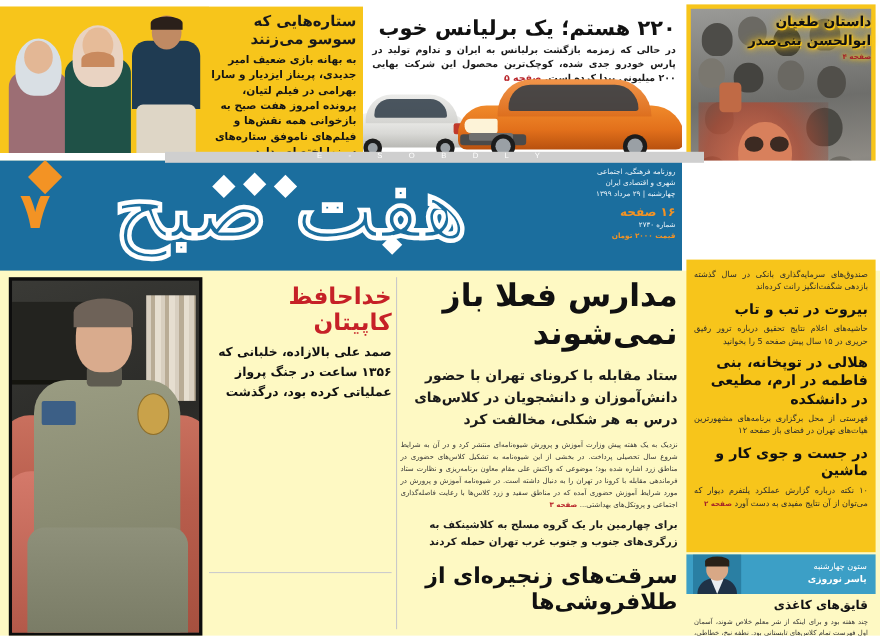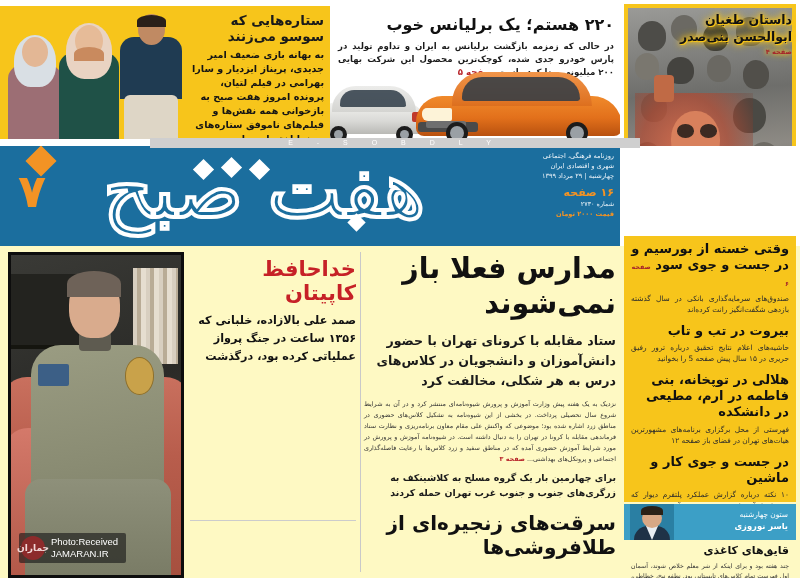--- a/index.html
+++ b/index.html
@@ -25,21 +25,21 @@
   .p-head{position:absolute;border-radius:50%;}
   .p-body{position:absolute;border-radius:14px 14px 0 0;}
   .p-scarf{position:absolute;border-radius:50% 50% 40% 40%;}
 
   #celeb-text{position:absolute;right:6px;top:6px;width:136px;height:124px;}
   #celeb-title{font-size:13.5px;font-weight:bold;color:#1a1a1a;line-height:1.2;letter-spacing:-.2px;}
   #celeb-lead{font-size:9.6px;font-weight:bold;color:#141414;line-height:1.45;margin-top:4px;}
 
   
   #teaser-car{left:330px;top:0;width:290px;height:146px;background:#ffffff;overflow:hidden;}
-  #car-title{position:absolute;right:6px;top:16px;width:276px;font-size:16px;font-weight:bold;color:#111;line-height:1.15;text-align:right;}
+  #car-title{position:absolute;right:6px;top:16px;width:276px;font-size:19px;font-weight:bold;color:#111;line-height:1.15;text-align:right;}
   #car-lead{position:absolute;right:6px;top:40px;width:276px;font-size:8.6px;font-weight:bold;color:#1b1b1b;line-height:1.5;text-align:justify;}
   #car-ref{color:#b8252b;}
   .car{position:absolute;}
   .car-body{position:absolute;border-radius:26px 30px 8px 8px;}
   .car-roof{position:absolute;border-radius:40px 44px 0 0;}
   .car-glass{position:absolute;border-radius:24px 26px 3px 3px;background:#2e3b47;opacity:.85;}
   .wheel{position:absolute;border-radius:50%;background:#1c1c1c;}
   .wheel::after{content:"";position:absolute;inset:4px;border-radius:50%;background:#9aa0a5;}
 
   
@@ -281,27 +281,20 @@
       <div id="ph-books"></div>
       <div id="ph-chair"></div>
       <div id="ph-chair-arm"></div>
       <div id="ph-suit"></div>
       <div id="ph-legs"></div>
       <div id="ph-collar"></div>
       <div id="ph-head"></div>
       <div id="ph-hair"></div>
       <div id="ph-badge"></div>
       <div id="ph-patch"></div>
-      <div id="photo-credit">
-        <div id="credit-logo">جماران</div>
-        <div id="credit-lines">
-          <div class="credit-line">Photo:Received</div>
-          <div class="credit-line">JAMARAN.IR</div>
-        </div>
-      </div>
     </div>
   </div>
 
   <div class="blk rtl" id="captain-block">
     <div id="captain-title">خداحافظ کاپیتان</div>
     <div id="captain-body">صمد علی بالازاده، خلبانی که ۱۳۵۶ ساعت در جنگ پرواز عملیاتی کرده بود، درگذشت</div>
   </div>
   <div id="hr-bottom"></div>
   <div class="vrule" style="left:360px;top:252px;height:320px;"></div>
 
@@ -312,24 +305,20 @@
       <span>نزدیک به یک هفته پیش وزارت آموزش و پرورش شیوه‌نامه‌ای منتشر کرد و در آن به شرایط شروع سال تحصیلی پرداخت. در بخشی از این شیوه‌نامه به تشکیل کلاس‌های حضوری در مناطق زرد اشاره شده بود؛ موضوعی که واکنش علی مقام معاون برنامه‌ریزی و نظارت ستاد فرماندهی مقابله با کرونا در تهران را به دنبال داشته است. در شیوه‌نامه آموزش و پرورش در مورد شرایط آموزش حضوری آمده که در مناطق سفید و زرد کلاس‌ها با رعایت فاصله‌گذاری اجتماعی و پروتکل‌های بهداشتی...</span>
       <span id="main-body-ref">صفحه ۳</span>
     </div>
     <div id="second-deck">برای چهارمین بار یک گروه مسلح به کلاشینکف به زرگری‌های جنوب و جنوب غرب تهران حمله کردند</div>
     <div id="second-headline">سرقت‌های زنجیره‌ای از طلافروشی‌ها</div>
   </div>
 
   <div class="blk rtl" id="sidebar">
 
     <div class="sb-item">
-      <div class="sb-title">
-        <span>وقتی خسته از بورسیم و در جست و جوی سود</span>
-        <span class="sb-ref">صفحه ۶</span>
-      </div>
       <div class="sb-body">صندوق‌های سرمایه‌گذاری بانکی در سال گذشته بازدهی شگفت‌انگیز رانت کرده‌اند</div>
     </div>
 
     <div class="sb-item">
       <div class="sb-title">بیروت در تب و تاب</div>
       <div class="sb-body">حاشیه‌های اعلام نتایج تحقیق درباره ترور رفیق حریری در ۱۵ سال پیش صفحه 5 را بخوانید</div>
     </div>
 
     <div class="sb-item">
       <div class="sb-title">هلالی در توپخانه، بنی فاطمه در ارم، مطیعی در دانشکده</div>

